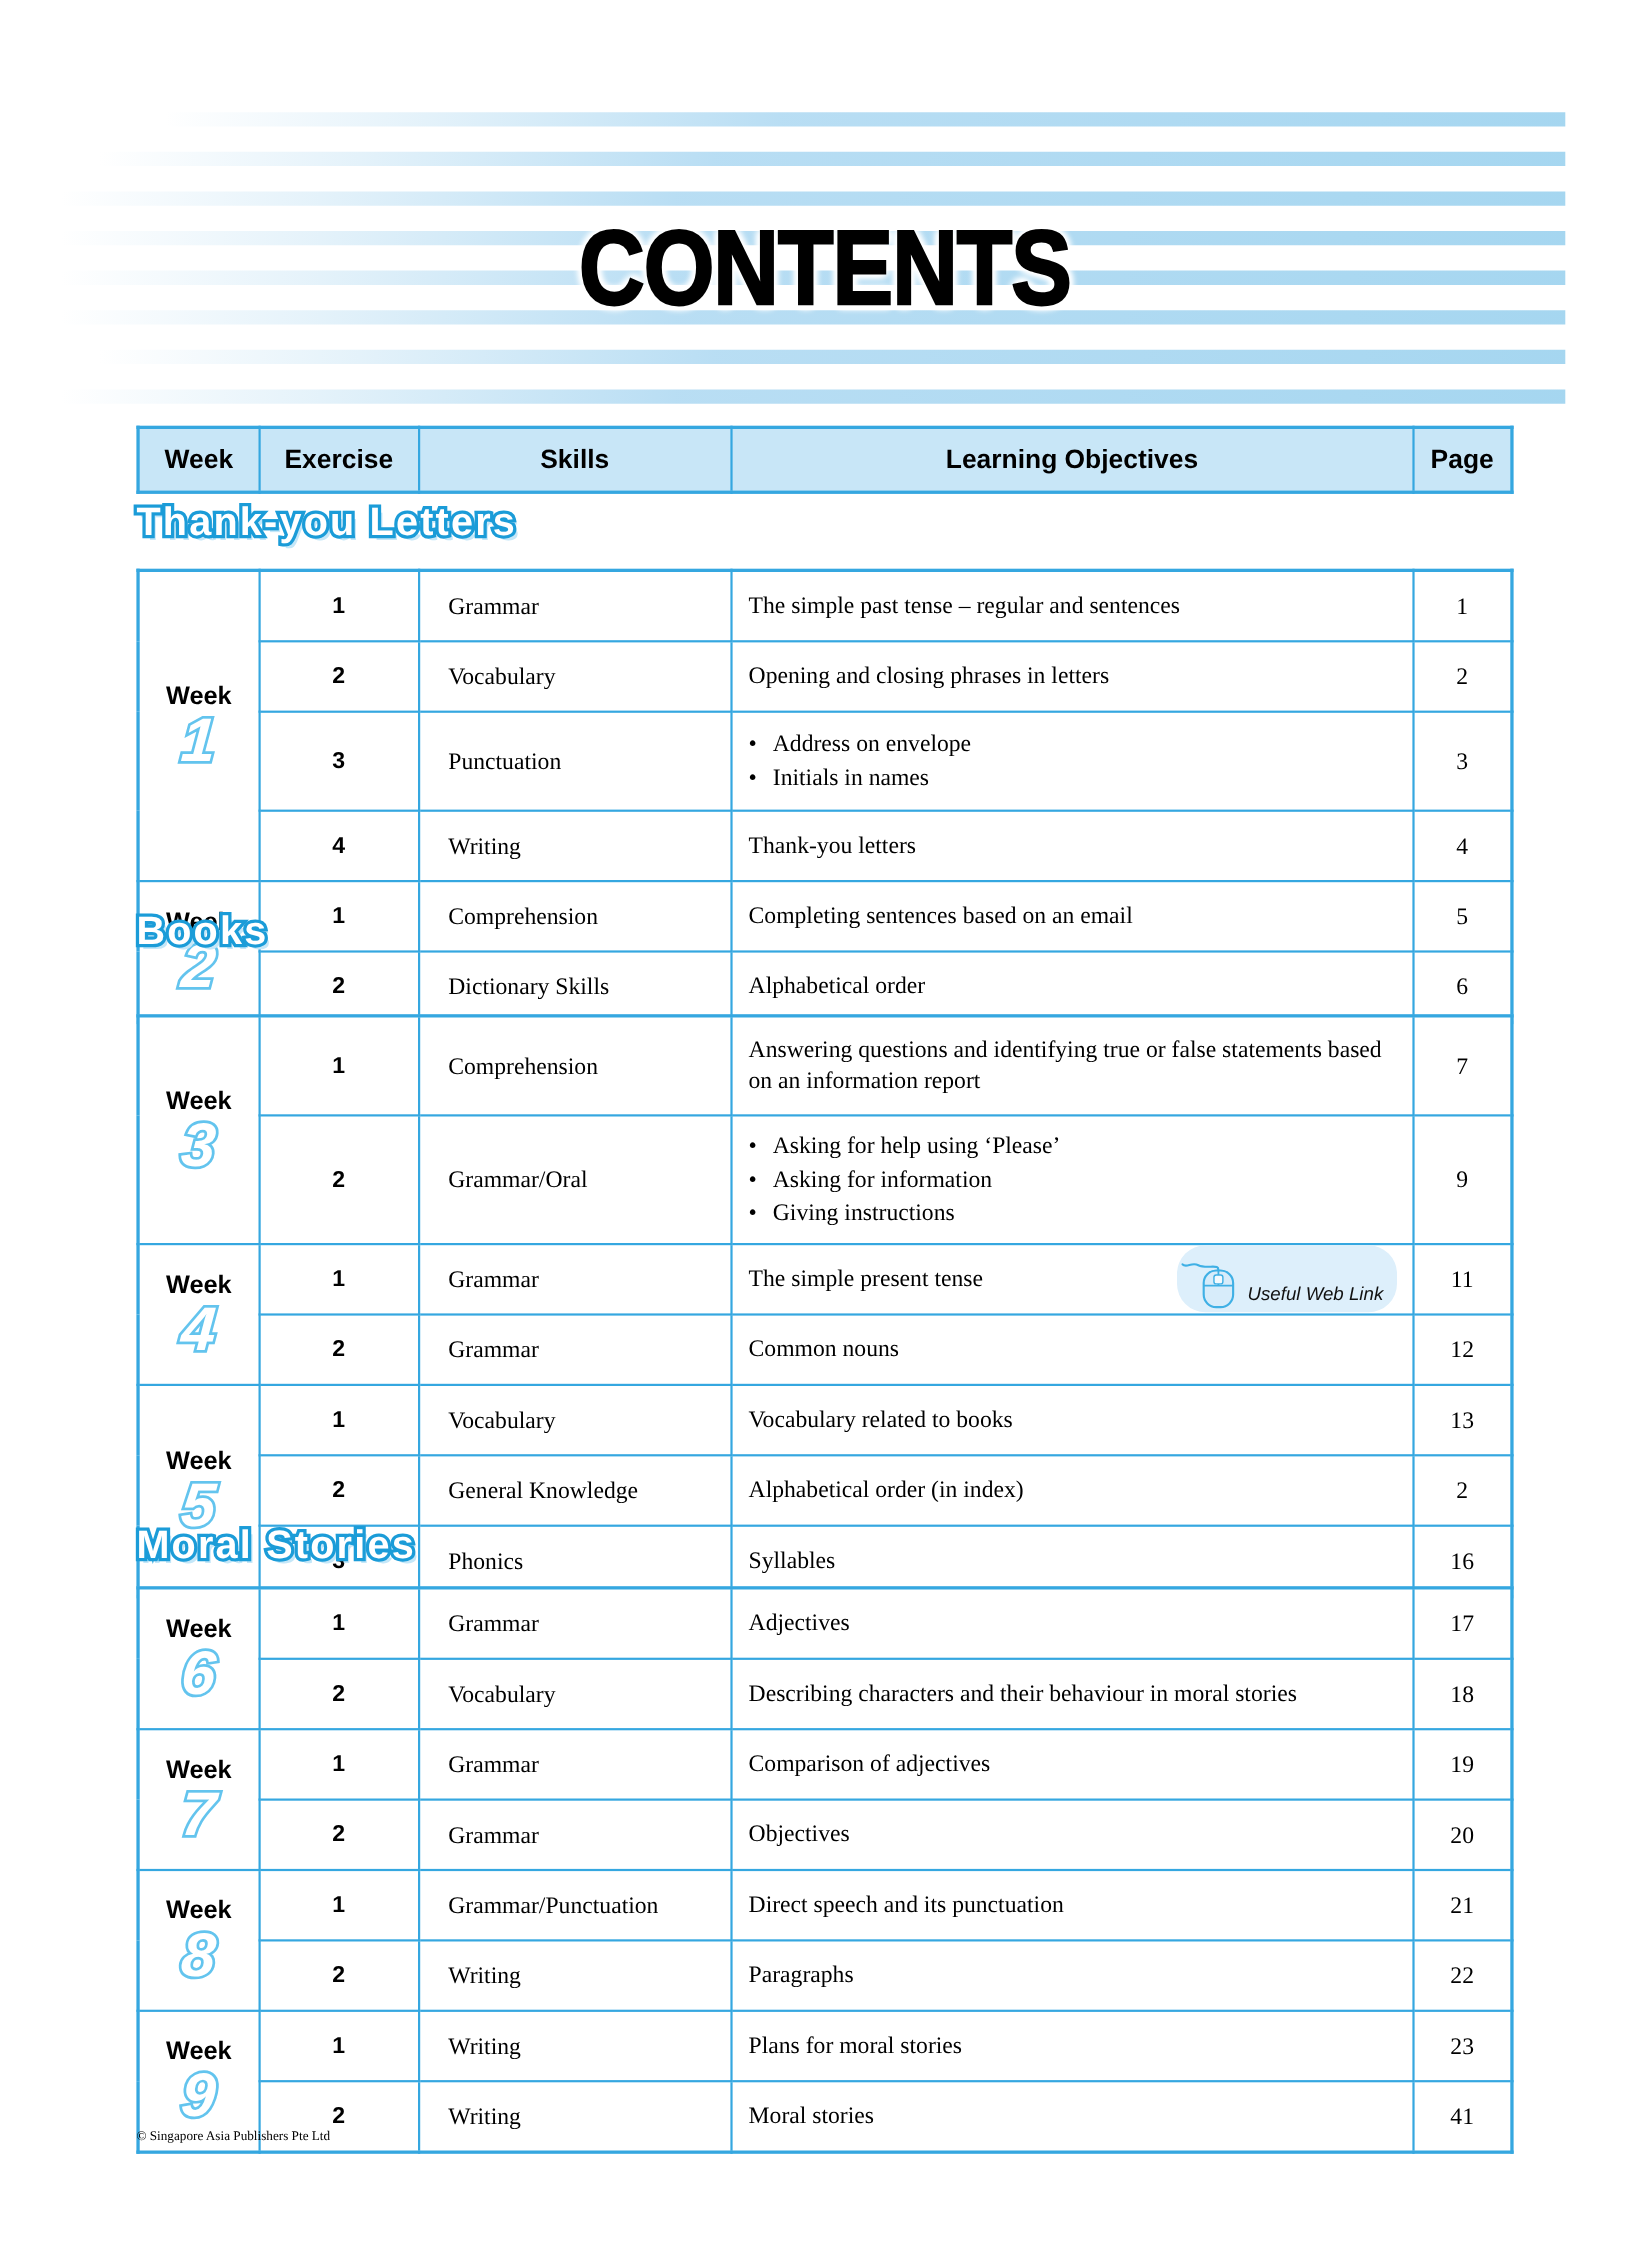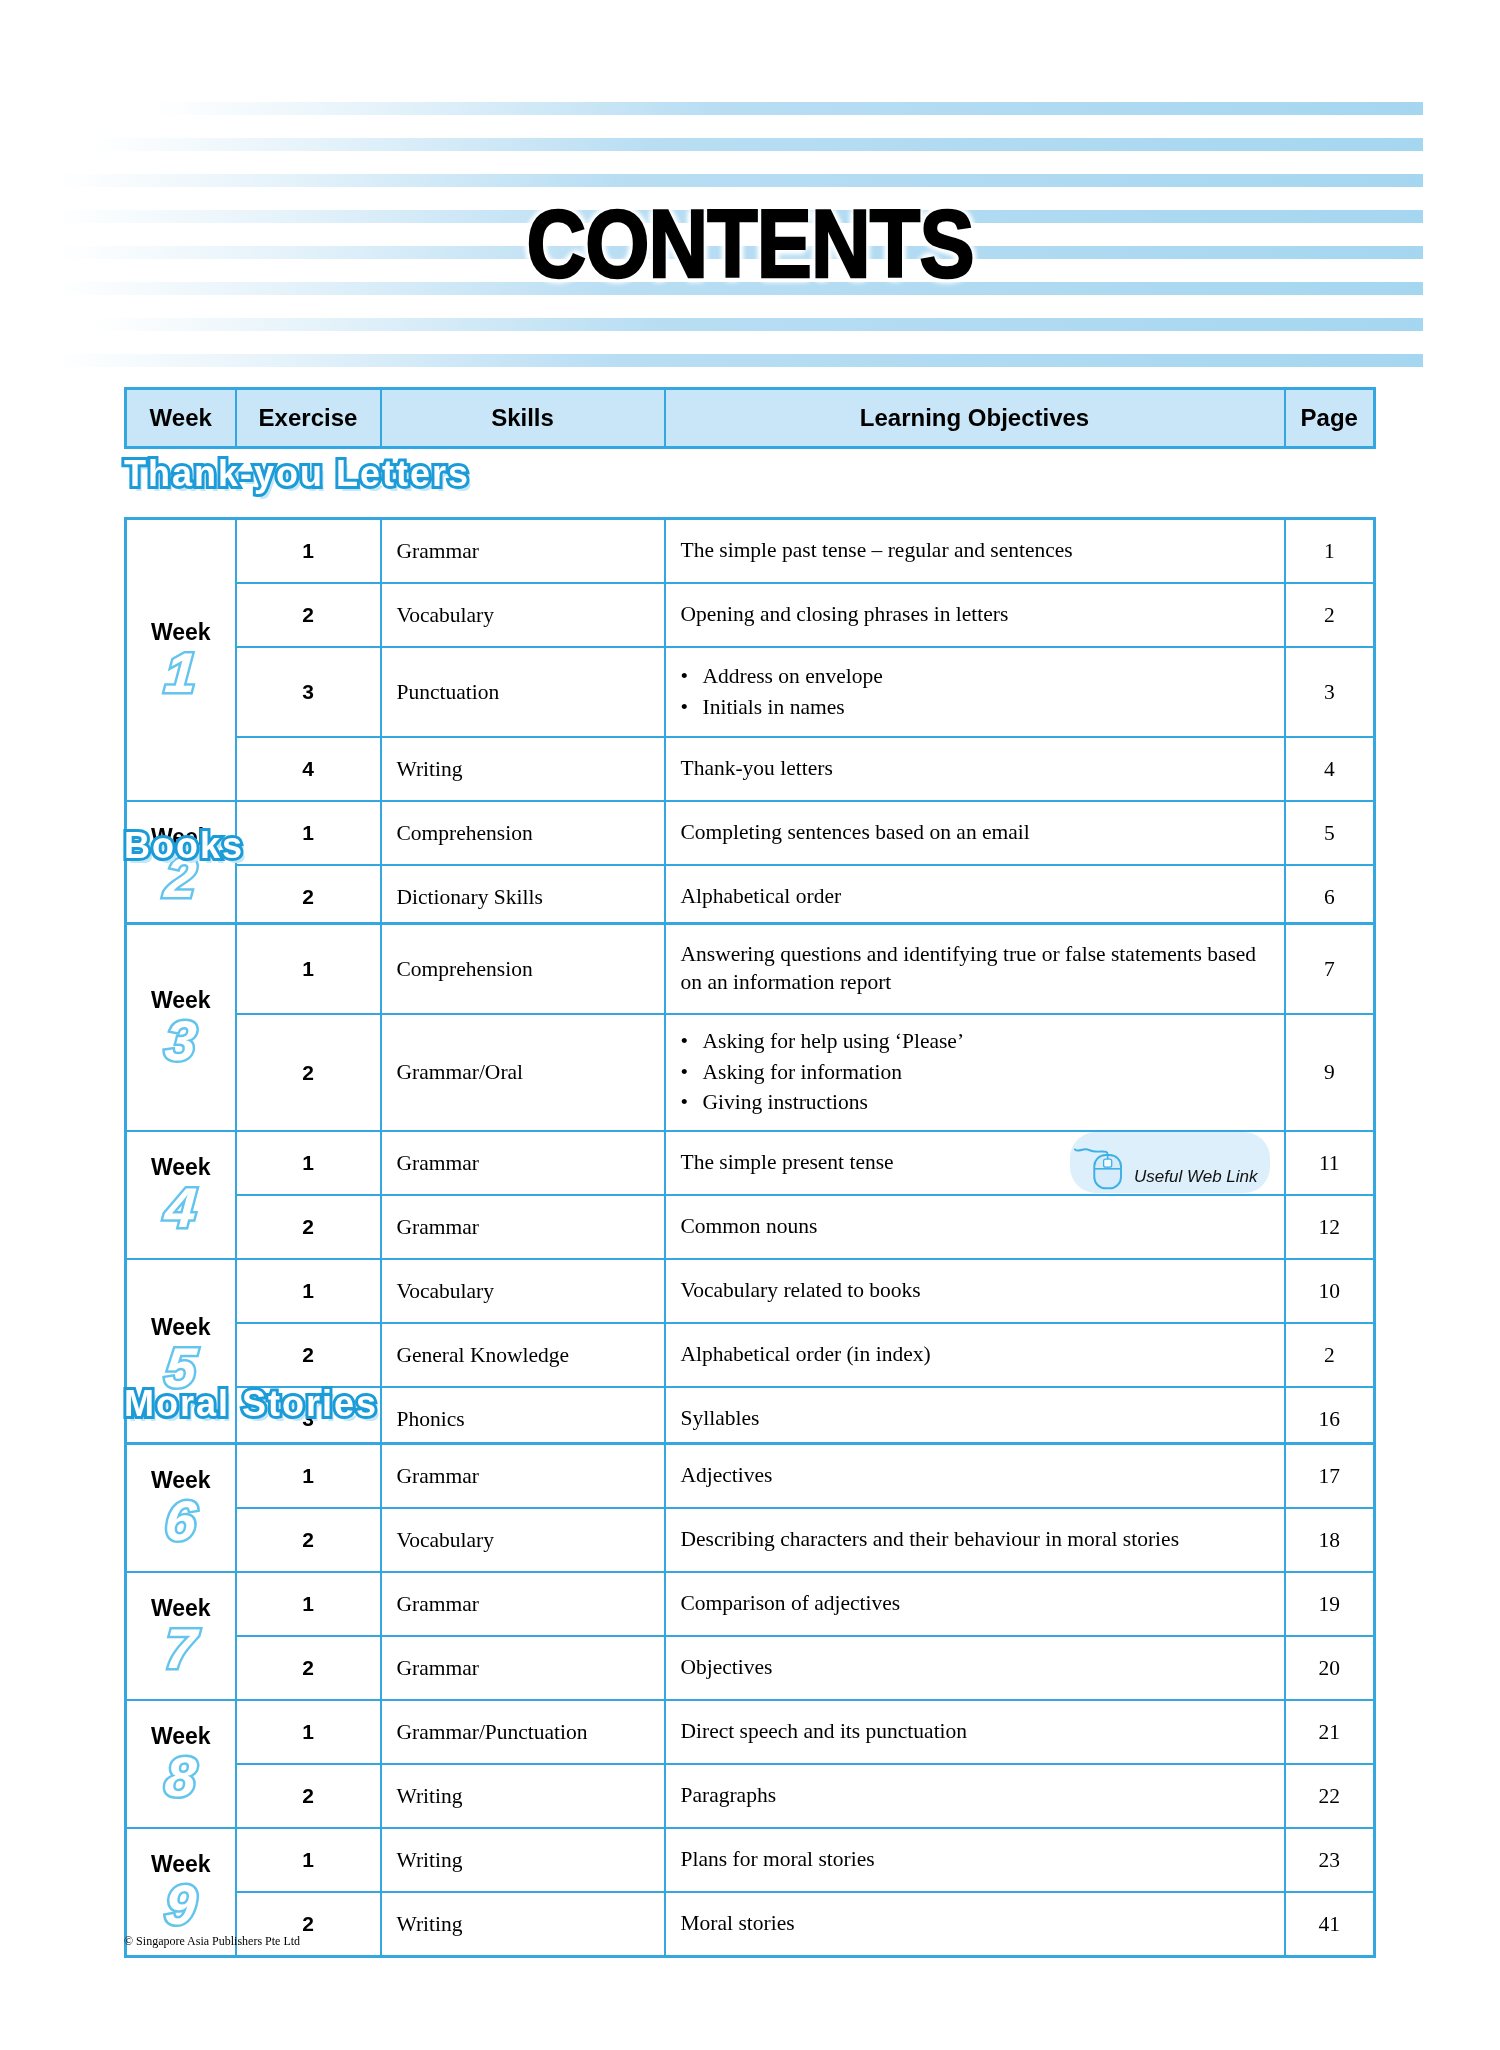--- a/index.html
+++ b/index.html
@@ -43,21 +43,21 @@
               font-size:23px;color:#000;line-height:1.05;}
   .week-number{position:relative;display:inline-block;margin-top:2px;
                font-family:"Liberation Sans", sans-serif;font-style:italic;font-weight:bold;
                font-size:56px;line-height:0.95;color:#63c4ee;-webkit-text-stroke:5px #63c4ee;
                transform:skewX(-4deg);}
   .week-number::after{content:attr(data-text);position:absolute;left:0;top:0;
                color:#fff;-webkit-text-stroke:0;}
 
   td.ex-cell{font-family:"Liberation Sans", sans-serif;font-weight:bold;
              font-size:21px;text-align:center;color:#000;}
-  td.sk-cell{font-size:21.5px;padding-left:15px;color:#000;}
+  td.sk-cell{font-size:21.5px;padding-left:26px;color:#000;}
   td.ob-cell{font-size:21.5px;padding:5px 10px 5px 15px;color:#000;position:relative;
              line-height:1.28;}
   td.pg-cell{font-size:21.5px;text-align:center;color:#000;}
 
   .bullet-line{display:flex;margin:3px 0;}
   .bullet-dot{width:22px;flex:0 0 22px;}
 
   
   .section-title{position:absolute;left:124px;
         font-family:"Liberation Sans", sans-serif;font-weight:bold;font-size:36px;
@@ -247,21 +247,21 @@
           </td>
           <td class="pg-cell">12</td>
         </tr>
         <tr class="rh1">
           <td class="week-cell" rowspan="3"><div class="week-label">Week</div><div class="week-number" data-text="5">5</div></td>
           <td class="ex-cell">1</td>
           <td class="sk-cell">Vocabulary</td>
           <td class="ob-cell">
             <div class="obj-single">Vocabulary related to books</div>
           </td>
-          <td class="pg-cell">10</td>
+          <td class="pg-cell">13</td>
         </tr>
         <tr class="rh1">
           <td class="ex-cell">2</td>
           <td class="sk-cell">General Knowledge</td>
           <td class="ob-cell">
             <div class="obj-single">Alphabetical order (in index)</div>
           </td>
           <td class="pg-cell">2</td>
         </tr>
         <tr class="rh1">

